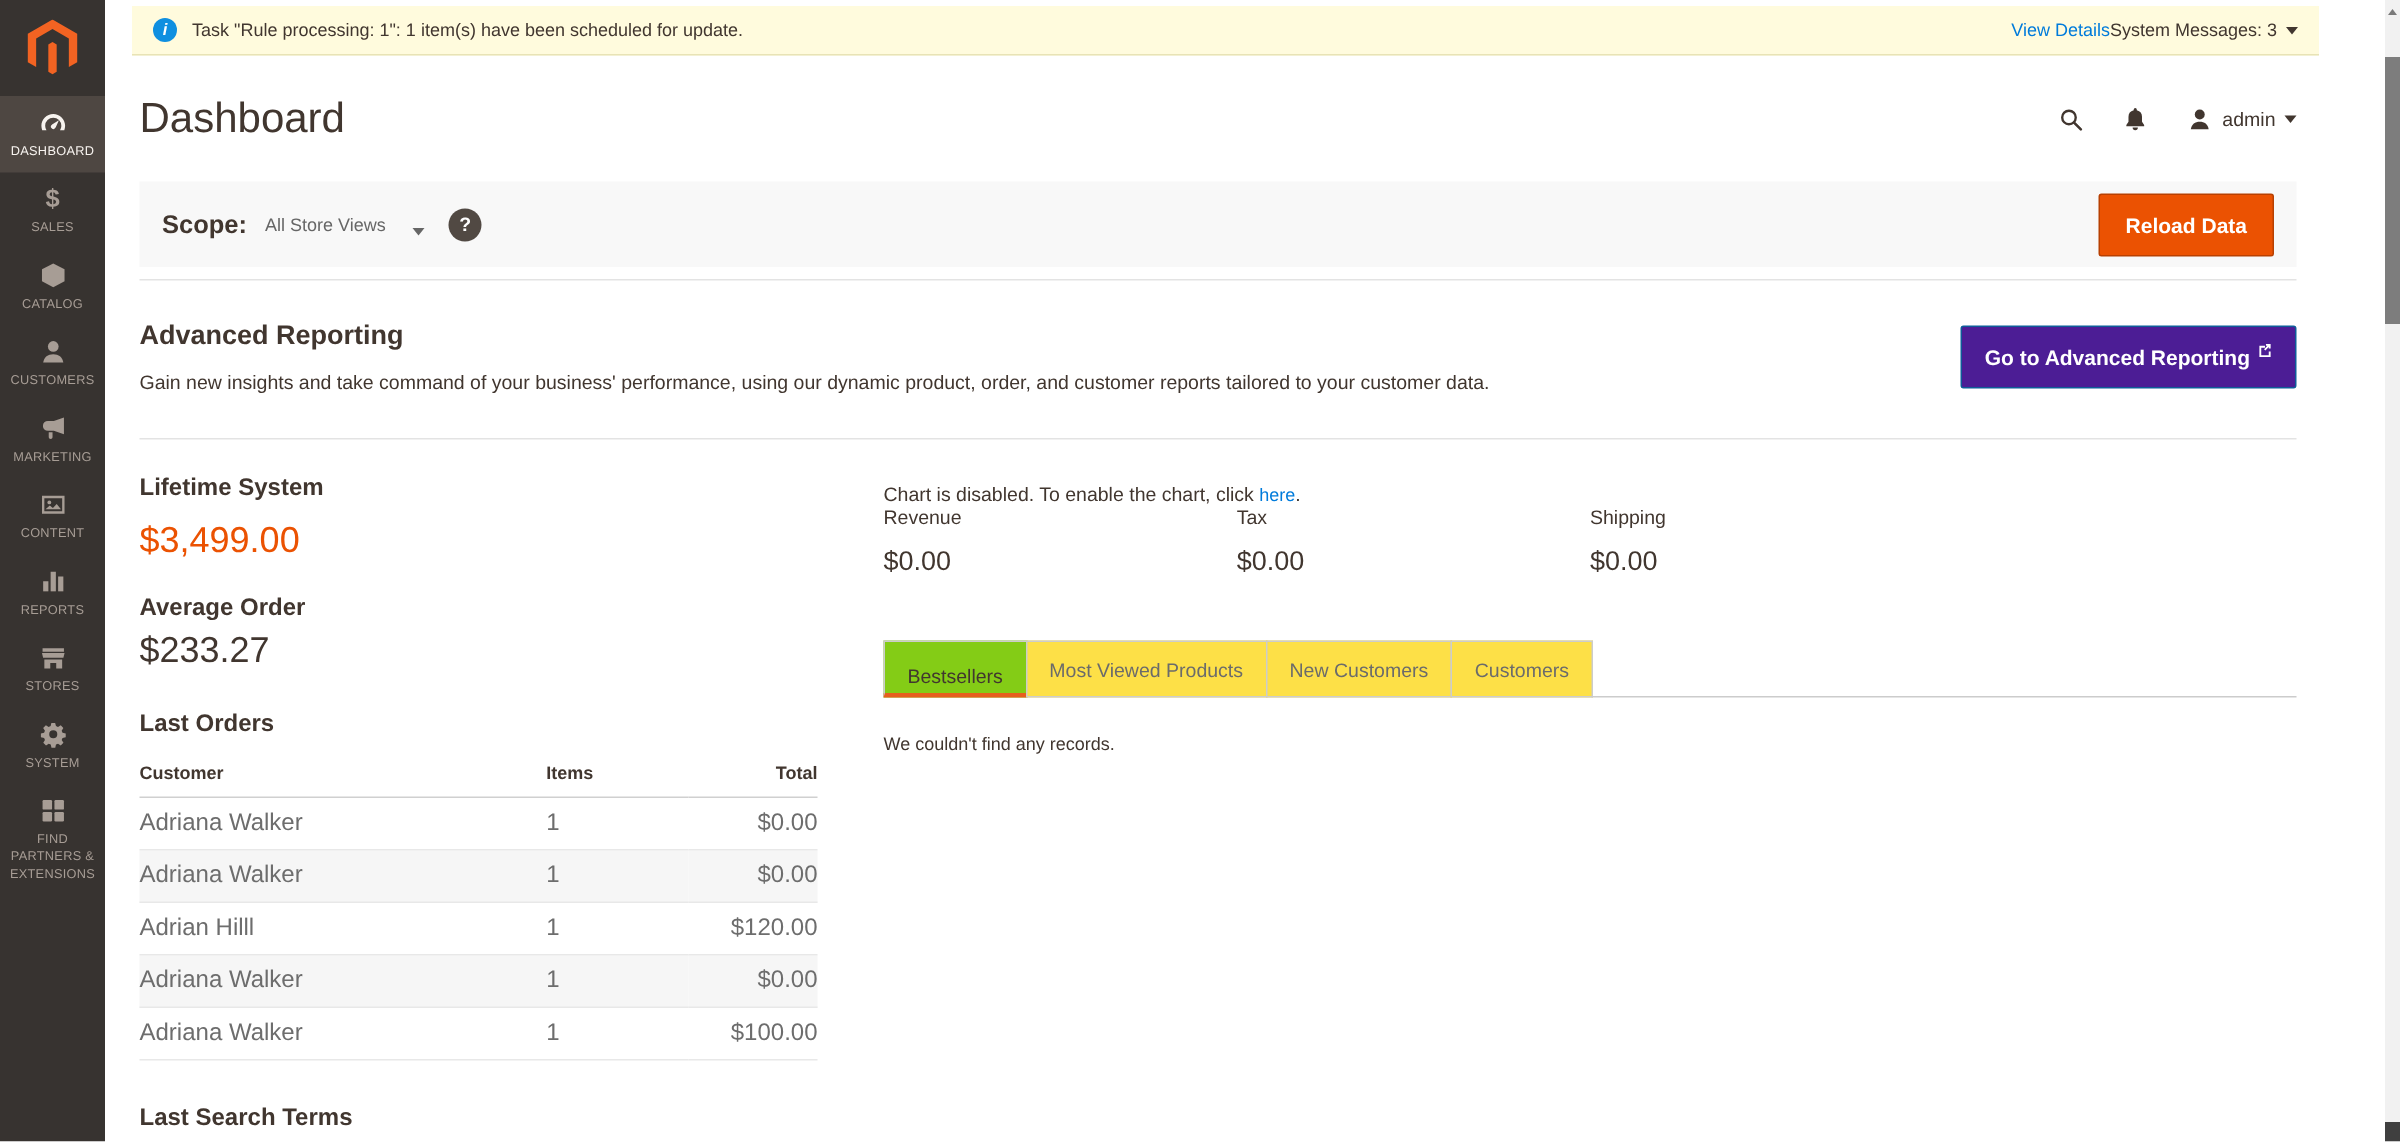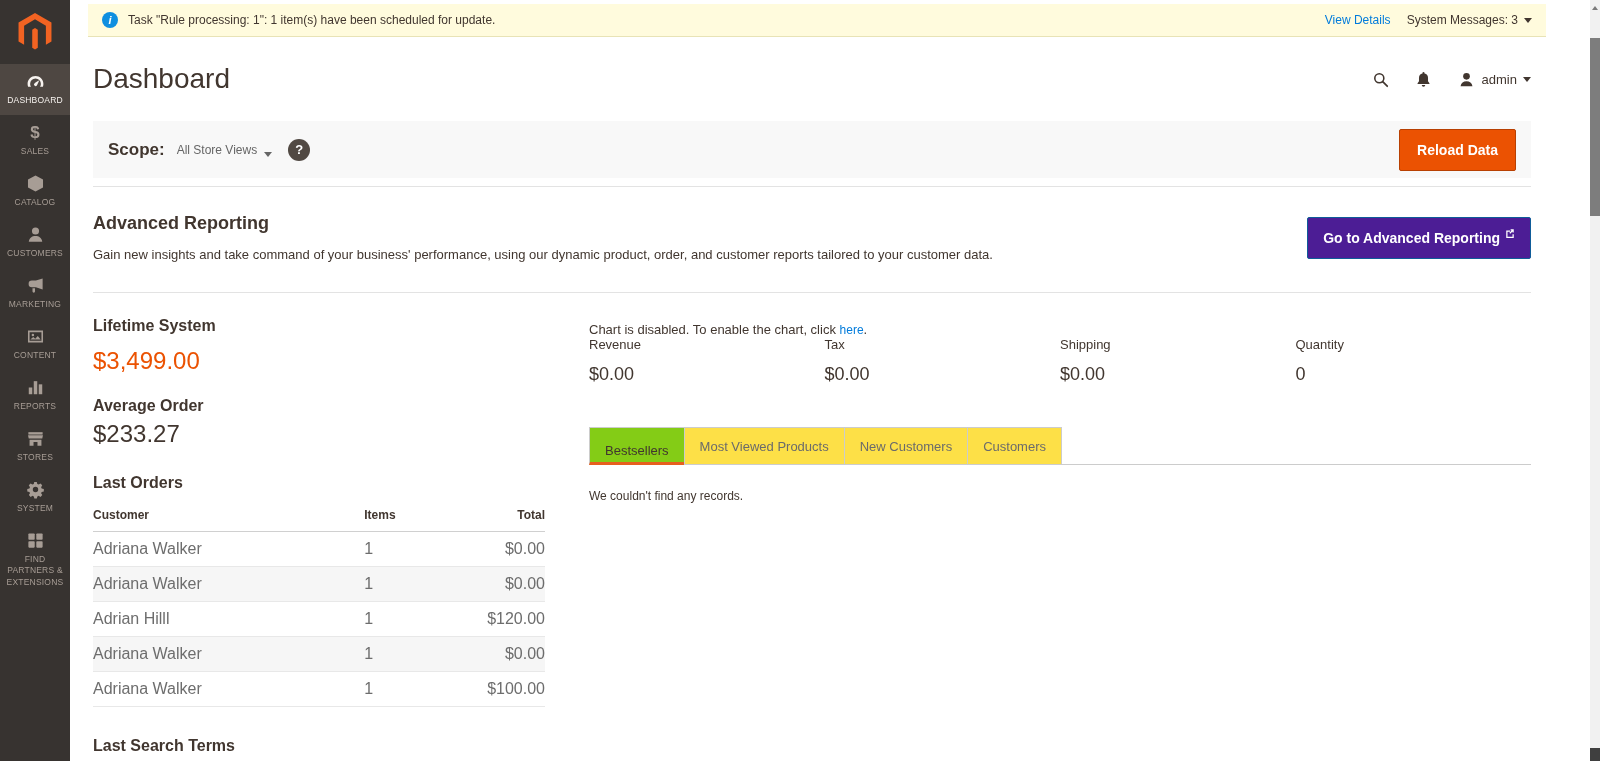--- a/index.html
+++ b/index.html
@@ -17,37 +17,37 @@
   .nav-icon-text { font-size: 17px; font-weight: bold; line-height: 20px; }
   .nav-label { display: block; margin-top: 3px; font-size: 8.5px; letter-spacing: .2px; color: #a79d95; line-height: 1.3; }
   .nav-item.active .nav-icon, .nav-item.active .nav-label { color: #f7f3ef; }
 
   
   .main { margin-left: 70px; }
 
   .notif { margin: 4px 54px 0 18px; background: #fffbdd; border-bottom: 1px solid #e8e3b6; height: 33px; display: flex; align-items: center; padding: 0 14px; }
   .info-badge { flex: none; width: 16px; height: 16px; border-radius: 50%; background: #0f8fe0; color: #fff; font-size: 11px; font-weight: bold; font-style: italic; display: flex; align-items: center; justify-content: center; margin-right: 10px; }
   .notif-msg { font-size: 12px; color: #41362f; }
-  .notif-right { margin-left: auto; display: flex; align-items: flex-end; gap: 16px; }
+  .notif-right { margin-left: auto; display: flex; align-items: flex-end; }
   .link { color: #007bdb; cursor: pointer; text-decoration: none; font-size: 12px; }
   .sysmsg { font-size: 12px; color: #41362f; display: flex; align-items: center; gap: 6px; cursor: pointer; }
   .caret { display: inline-block; width: 0; height: 0; border-left: 4px solid transparent; border-right: 4px solid transparent; border-top: 5px solid #41362f; }
 
   .page { padding: 0 69px 0 23px; }
 
   .page-header { display: flex; align-items: center; height: 84px; }
   .page-title { font-size: 28px; font-weight: 400; color: #41362f; }
   .header-actions { margin-left: auto; display: flex; align-items: center; gap: 24px; }
   .hicon { color: #41362f; cursor: pointer; display: flex; align-items: center; }
   .hicon svg { width: 19px; height: 19px; fill: currentColor; }
   .admin-chip { display: flex; align-items: center; gap: 6px; cursor: pointer; font-size: 13px; color: #41362f; }
 
   .scope-bar { background: #f8f8f8; height: 57px; display: flex; align-items: center; padding: 0 15px; margin-bottom: 8px; }
   .scope-label { font-size: 17px; font-weight: bold; }
-  .scope-select { margin-left: 12px; font-size: 12px; color: #666; display: flex; align-items: flex-end; gap: 7px; cursor: pointer; }
+  .scope-select { margin-left: 12px; font-size: 12px; color: #666; display: flex; align-items: flex-end; gap: 18px; cursor: pointer; }
   .scope-select .caret { border-top-color: #666; }
   .help-badge { margin-left: 16px; width: 22px; height: 22px; border-radius: 50%; background: #514943; color: #fff; font-size: 13px; font-weight: bold; display: flex; align-items: center; justify-content: center; cursor: pointer; }
   .reload-btn { margin-left: auto; background: #eb5202; color: #fff; border: 1px solid #b84002; font-size: 14px; font-weight: bold; padding: 12px 17px; border-radius: 2px; cursor: pointer; font-family: inherit; }
 
   .rule { border: none; border-top: 1px solid #e3e3e3; }
 
   .advanced { display: flex; align-items: center; padding: 26px 0 30px; }
   .adv-title { font-size: 18px; font-weight: bold; }
   .adv-desc { margin-top: 13px; font-size: 13px; color: #41362f; }
   .adv-btn { margin-left: auto; flex: none; background: #4c1d95; color: #fff; border: 1px solid #0f5c99; font-size: 14px; font-weight: bold; padding: 12px 15px; border-radius: 2px; cursor: pointer; font-family: inherit; display: flex; align-items: flex-start; gap: 5px; }
@@ -345,24 +345,20 @@
             <div class="metric-value orange">$0.00</div>
           </div>
           <div class="metric">
             <div class="metric-label">Tax</div>
             <div class="metric-value">$0.00</div>
           </div>
           <div class="metric">
             <div class="metric-label">Shipping</div>
             <div class="metric-value">$0.00</div>
           </div>
-          <div class="metric">
-            <div class="metric-label">Quantity</div>
-            <div class="metric-value">0</div>
-          </div>
         </div>
 
         <div class="tabs">
           <button class="tab active">Bestsellers</button>
           <button class="tab">Most Viewed Products</button>
           <button class="tab">New Customers</button>
           <button class="tab">Customers</button>
           <div class="tab-filler"></div>
         </div>
 

